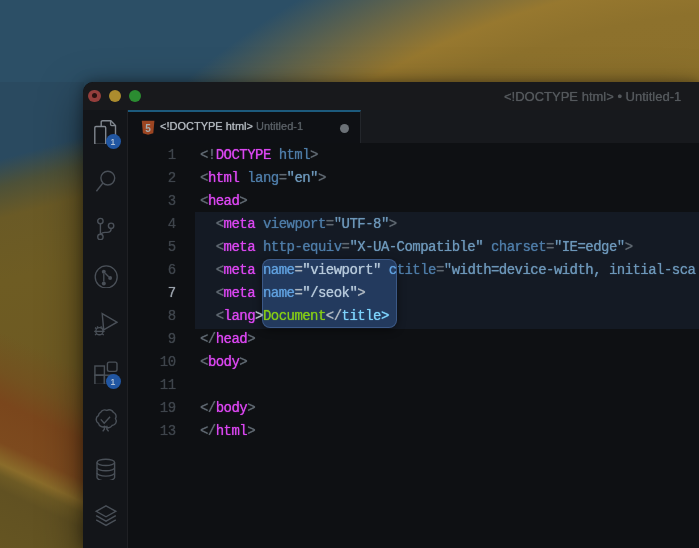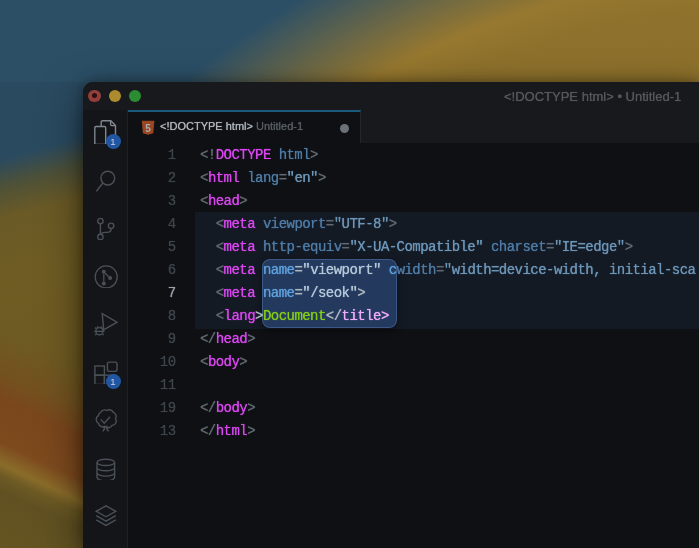--- a/index.html
+++ b/index.html
@@ -102,21 +102,21 @@
 .code { position:absolute; left:72px; }
 
 .p { color:#5f6871; }       
 .t { color:#d946ef; }       
 .a { color:#4d7ba6; }       
 .s { color:#6c96b8; }       
 .bp { color:#aeb7c0; }      
 .ba { color:#5f9fdd; }      
 .bs { color:#b5c8da; }      
 .bw { color:#84cc16; }      
-.bt { color:#f0abfc; }      
+.bt { color:#7dd3fc; }      
 </style>
 </head>
 <body>
 <div id="topstrip"></div>
 <div id="leftstrip"></div>
 <div id="win">
   <div id="titlebar">
     <div class="tl" id="tl-red"></div>
     <div class="tl" id="tl-yellow"></div>
     <div class="tl" id="tl-green"></div>
@@ -209,21 +209,21 @@
     </div>
   </div>
   <div id="editor">
     <div id="selblock"></div>
     <div id="selblob"></div>
     <div class="line" style="top:1px"><span class="ln">1</span><span class="code"><span class="p">&lt;!</span><span class="t">DOCTYPE</span> <span class="a">html</span><span class="p">&gt;</span></span></div>
     <div class="line" style="top:24px"><span class="ln">2</span><span class="code"><span class="p">&lt;</span><span class="t">html</span> <span class="a">lang</span><span class="p">=</span><span class="s">"en"</span><span class="p">&gt;</span></span></div>
     <div class="line" style="top:47px"><span class="ln">3</span><span class="code"><span class="p">&lt;</span><span class="t">head</span><span class="p">&gt;</span></span></div>
     <div class="line" style="top:70px"><span class="ln">4</span><span class="code">  <span class="p">&lt;</span><span class="t">meta</span> <span class="a">viewport</span><span class="p">=</span><span class="s">"UTF-8"</span><span class="p">&gt;</span></span></div>
     <div class="line" style="top:93px"><span class="ln">5</span><span class="code">  <span class="p">&lt;</span><span class="t">meta</span> <span class="a">http-equiv</span><span class="p">=</span><span class="s">"X-UA-Compatible"</span> <span class="a">charset</span><span class="p">=</span><span class="s">"IE=edge"</span><span class="p">&gt;</span></span></div>
-    <div class="line" style="top:116px"><span class="ln">6</span><span class="code">  <span class="p">&lt;</span><span class="t">meta</span> <span class="ba">name</span><span class="bp">=</span><span class="bs">"viewport"</span> <span class="ba">c</span><span class="a">width</span><span class="p">=</span><span class="s">"width=device-width, initial-sca</span></span></div>
+    <div class="line" style="top:116px"><span class="ln">6</span><span class="code">  <span class="p">&lt;</span><span class="t">meta</span> <span class="ba">name</span><span class="bp">=</span><span class="bs">"viewport"</span> <span class="ba">c</span><span class="a">title</span><span class="p">=</span><span class="s">"width=device-width, initial-sca</span></span></div>
     <div class="line" style="top:139px"><span class="ln lnb">7</span><span class="code">  <span class="p">&lt;</span><span class="t">meta</span> <span class="ba">name</span><span class="bp">=</span><span class="bs">"/seok"</span><span class="bp">&gt;</span></span></div>
     <div class="line" style="top:162px"><span class="ln">8</span><span class="code">  <span class="p">&lt;</span><span class="t">lang</span><span class="bp">&gt;</span><span class="bw">Document</span><span class="bp">&lt;/</span><span class="bt">title&gt;</span></span></div>
     <div class="line" style="top:185px"><span class="ln">9</span><span class="code"><span class="p">&lt;/</span><span class="t">head</span><span class="p">&gt;</span></span></div>
     <div class="line" style="top:208px"><span class="ln">10</span><span class="code"><span class="p">&lt;</span><span class="t">body</span><span class="p">&gt;</span></span></div>
     <div class="line" style="top:231px"><span class="ln">11</span><span class="code"></span></div>
     <div class="line" style="top:254px"><span class="ln">19</span><span class="code"><span class="p">&lt;/</span><span class="t">body</span><span class="p">&gt;</span></span></div>
     <div class="line" style="top:277px"><span class="ln">13</span><span class="code"><span class="p">&lt;/</span><span class="t">html</span><span class="p">&gt;</span></span></div>
   </div>
 </div>
 

